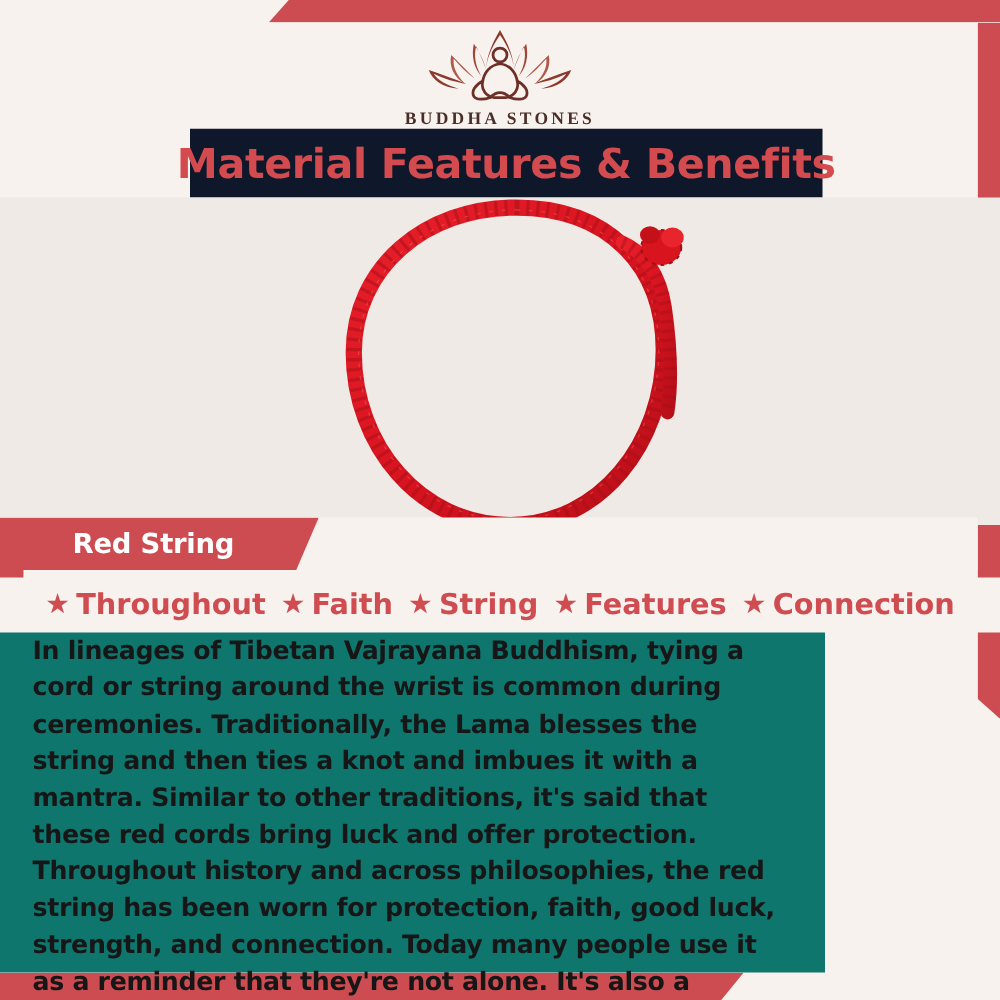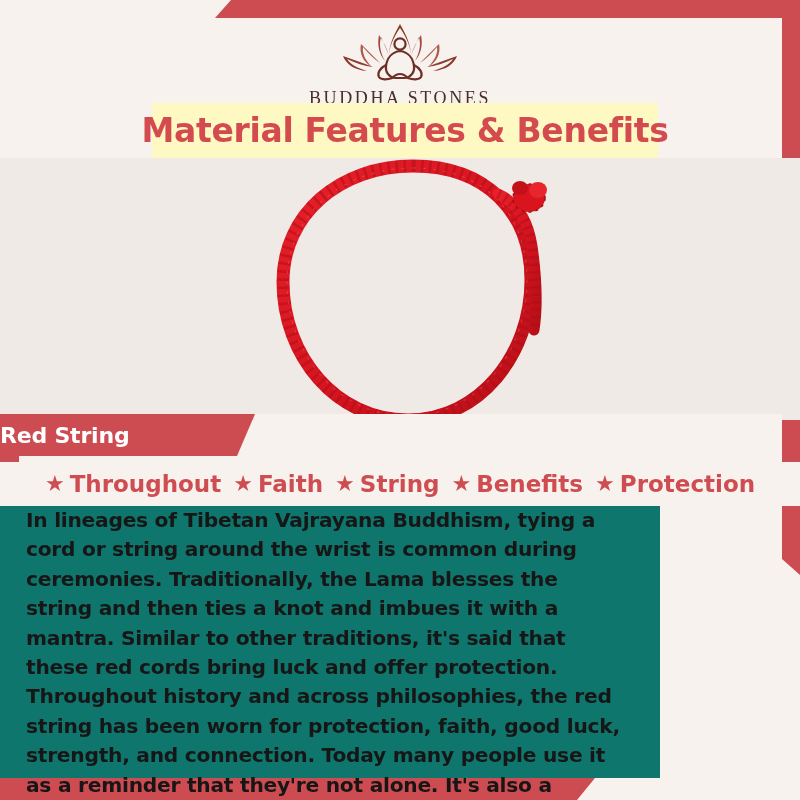--- a/index.html
+++ b/index.html
@@ -41,30 +41,30 @@
 
   
   .logo-wrap {
     position:absolute; top:18px; left:0; right:0;
     display:flex; flex-direction:column; align-items:center;
   }
   .logo-mark { width:150px; height:68px; display:block; }
   .logo-word {
     margin-top:2px;
     font-family:"Liberation Serif", serif;
-    font-size:18px;
+    font-size:14px;
     letter-spacing:2.6px;
     color:#4a2f28;
-    font-weight:400;
+    font-weight:700;
   }
 
   
   .title-banner {
     position:absolute; top:103px; left:152px; width:506px; height:55px;
-    background:#fef9c3;
+    background:#0f172a;
     display:flex; align-items:center; justify-content:center;
   }
   .title-text {
     font-family:"DejaVu Sans", sans-serif;
     font-weight:bold;
     font-size:33px;
     color:#d34b4f;
     letter-spacing:-0.3px;
     white-space:nowrap;
   }
@@ -78,20 +78,21 @@
   .bracelet { position:absolute; top:-4px; left:248px; width:330px; height:290px; }
 
   
   .ribbon {
     position:absolute; top:414px; left:0; width:255px; height:42px;
     background:#cc4c52;
     clip-path: polygon(0 0, 100% 0, calc(100% - 18px) 100%, 0 100%);
     display:flex; align-items:center;
   }
   .ribbon-label {
+    margin-left:58px;
     font-family:"DejaVu Sans", sans-serif;
     font-weight:bold;
     font-size:22px;
     color:#ffffff;
     letter-spacing:-0.2px;
   }
   .ribbon-strip {
     position:absolute; top:414px; left:255px; right:18px; height:42px;
     background:#f7f2ee;
   }
@@ -220,25 +221,25 @@
     <span class="benefit">
       <span class="star">★</span>
       <span>Faith</span>
     </span>
     <span class="benefit">
       <span class="star">★</span>
       <span>String</span>
     </span>
     <span class="benefit">
       <span class="star">★</span>
-      <span>Benefits</span>
-    </span>
-    <span class="benefit">
-      <span class="star">★</span>
-      <span>Protection</span>
+      <span>Features</span>
+    </span>
+    <span class="benefit">
+      <span class="star">★</span>
+      <span>Connection</span>
     </span>
   </div>
 
   <div class="body-copy">
     <p>In lineages of Tibetan Vajrayana Buddhism, tying a cord or string around the wrist is common during ceremonies. Traditionally, the Lama blesses the string and then ties a knot and imbues it with a mantra. Similar to other traditions, it's said that these red cords bring luck and offer protection. Throughout history and across philosophies, the red string has been worn for protection, faith, good luck, strength, and connection. Today many people use it as a reminder that they're not alone. It's also a symbol of being loved, supported and, feeling safe and secure. For others, it's a prompt to stay positive while facing any adversity.</p>
   </div>
 
 </div>
 
 </body></html>

